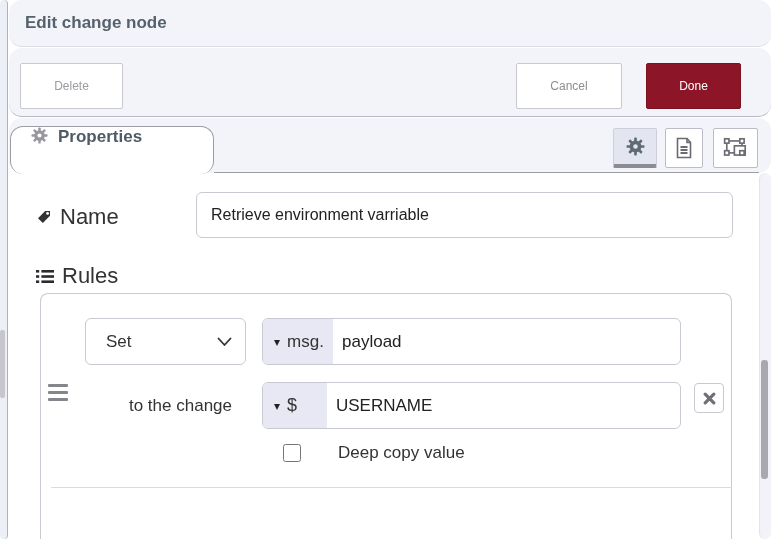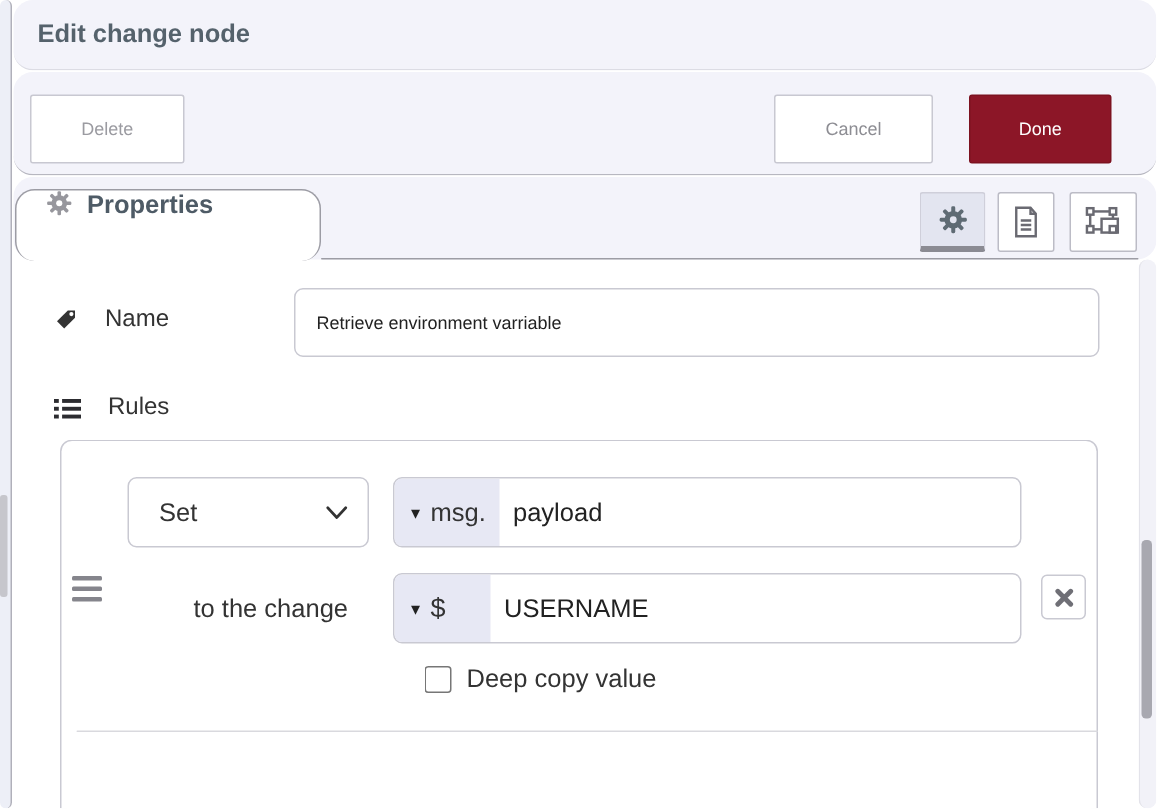--- a/index.html
+++ b/index.html
@@ -35,24 +35,24 @@
                     border:1px solid #9c9ca4; border-bottom:none; z-index:3;
                     display:flex; padding-left:20px; gap:10px; }
   .tab-properties .tab-label { font-size:17px; font-weight:bold; color:#4e5b66; }
   .iconbtn { position:absolute; top:128px; height:40px; display:flex; align-items:center; justify-content:center;
              background:#fff; border:1px solid #bcbcc6; border-radius:2px; cursor:pointer; z-index:2; }
   .iconbtn-gear { left:613px; width:44px; background:#e3e5f0; border:1px solid #cfcfda; border-bottom:4px solid #8b8b93; }
   .iconbtn-doc  { left:665px; width:38px; }
   .iconbtn-app  { left:713px; width:45px; }
 
   
-  .label-group { display:flex; align-items:center; gap:18px; font-size:16px; color:#333; }
+  .label-group { display:flex; align-items:center; gap:8px; font-size:22px; color:#333; }
   .name-group  { left:36px; top:204px; }
   .rules-group { left:36px; top:263px; }
-  .text-input { border:1px solid #c9c9d2; border-radius:6px; background:#fff; font-size:12px; color:#222;
+  .text-input { border:1px solid #c9c9d2; border-radius:6px; background:#fff; font-size:16px; color:#222;
                 font-family:"Liberation Sans","DejaVu Sans",sans-serif; padding:0 14px; outline:none; }
   .name-input { left:196px; top:192px; width:537px; height:46px; }
 
   .rules-box { left:40px; top:293px; width:692px; height:246px; background:#fff;
                border:1px solid #c9c9d2; border-bottom:none; border-radius:8px 8px 0 0; }
 
   .select { left:85px; top:318px; width:161px; height:47px; background:#fff; border:1px solid #c9c9d2;
             border-radius:6px; display:flex; align-items:center; padding:0 13px 0 20px;
             font-size:17px; color:#333; cursor:pointer; }
   .select .select-value { flex:1; }
@@ -74,21 +74,21 @@
   .drag-handle div { height:3px; background:#85858c; border-radius:1px; }
 
   .to-value-label { left:85px; top:382px; width:162px; height:47px; line-height:47px;
                     text-align:right; padding-right:15px; font-size:17px; color:#333; }
 
   .x-btn { left:694px; top:383px; width:30px; height:30px; background:#fff; border:1px solid #c9c9d2;
            border-radius:4px; display:flex; align-items:center; justify-content:center; cursor:pointer; }
 
   .deepcopy-row { left:283px; top:443px; display:flex; align-items:center; gap:10px; }
   .deepcopy-row input { width:18px; height:18px; cursor:pointer; }
-  .deepcopy-row .dc-label { font-size:17px; color:#333; }
+  .deepcopy-row .dc-label { font-size:17px; color:#333;margin-left:27px; }
 
   .rule-separator { left:51px; top:487px; width:681px; height:1px; background:#d9d9de; }
 
   
   .scroll-track { left:759px; top:173px; width:12px; height:366px; background:#f2f2f8; border-left:1px solid #e3e3ea; }
   .scroll-thumb { left:761px; top:360px; width:7px; height:119px; background:#a8a8b0; border-radius:3px; }
 
   svg { display:block; }
 </style>
 </head>

